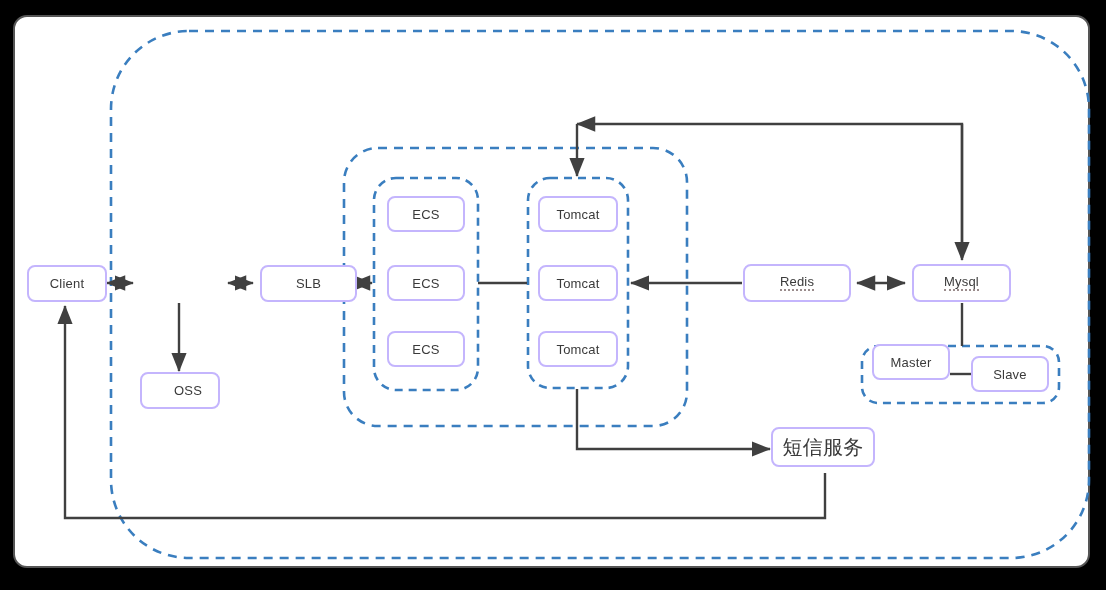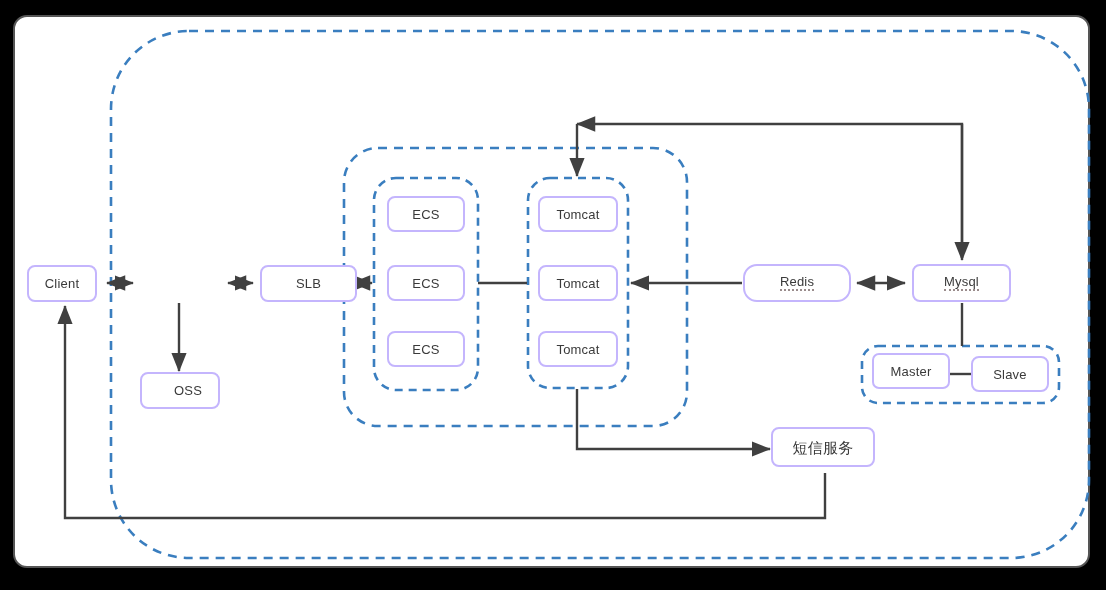--- a/index.html
+++ b/index.html
@@ -8,21 +8,21 @@
   #stage{position:relative;width:1106px;height:590px;background:#000;}
   #card{position:absolute;left:13px;top:15px;width:1077px;height:553px;
         background:#fff;border:2px solid #555;border-radius:14px;box-sizing:border-box;}
   svg.layer{position:absolute;left:0;top:0;width:1106px;height:590px;pointer-events:none;}
   .node{position:absolute;box-sizing:border-box;background:#fff;
         border:2px solid #c4b5fd;border-radius:8px;
         display:flex;align-items:center;justify-content:center;
         color:#3a3a3a;font-size:13px;letter-spacing:.2px;}
   .node span{display:inline-block;line-height:1;}
   .spell{border-bottom:2px dotted #9a8c8c;padding-bottom:1px;}
-  .cjk{font-size:15px;}
+  .cjk{font-size:20px;}
 </style>
 </head>
 <body>
 
 <div id="stage">
   <div id="card"></div>
 
   <svg class="layer" viewBox="0 0 1106 590">
     <defs>
       <marker id="arrowEnd" markerWidth="9" markerHeight="9" refX="7.6" refY="3.2" orient="auto" markerUnits="strokeWidth">
@@ -66,21 +66,21 @@
       <path d="M962,303 L962,346"></path>
 
       <line x1="950" y1="374" x2="971" y2="374"></line>
 
       <path d="M577,389 L577,449 L770,449" marker-end="url(#arrowEnd)"></path>
 
       <path d="M825,473 L825,518 L65,518 L65,306" marker-end="url(#arrowEnd)"></path>
     </g>
   </svg>
 
-  <div class="node" style="left:27px;top:265px;width:70px;height:37px;">
+  <div class="node" style="left:27px;top:265px;width:80px;height:37px;">
     <span>Client</span>
   </div>
 
 
   <div class="node" style="left:140px;top:372px;width:80px;height:37px;padding-left:16px;">
     <span>OSS</span>
   </div>
 
   <div class="node" style="left:260px;top:265px;width:97px;height:37px;">
     <span>SLB</span>
@@ -99,29 +99,29 @@
   <div class="node" style="left:538px;top:196px;width:80px;height:36px;">
     <span>Tomcat</span>
   </div>
   <div class="node" style="left:538px;top:265px;width:80px;height:36px;">
     <span>Tomcat</span>
   </div>
   <div class="node" style="left:538px;top:331px;width:80px;height:36px;">
     <span>Tomcat</span>
   </div>
 
-  <div class="node" style="left:743px;top:264px;width:108px;height:38px;border-radius:14px;">
+  <div class="node" style="left:743px;top:264px;width:108px;height:38px;">
     <span class="spell">Redis</span>
   </div>
 
   <div class="node" style="left:912px;top:264px;width:99px;height:38px;">
     <span class="spell">Mysql</span>
   </div>
 
-  <div class="node" style="left:872px;top:353px;width:78px;height:36px;border-radius:7px;">
+  <div class="node" style="left:872px;top:344px;width:78px;height:36px;">
     <span>Master</span>
   </div>
   <div class="node" style="left:971px;top:356px;width:78px;height:36px;">
     <span>Slave</span>
   </div>
 
   <div class="node" style="left:771px;top:427px;width:104px;height:40px;">
     <span class="cjk">短信服务</span>
   </div>
 </div>

